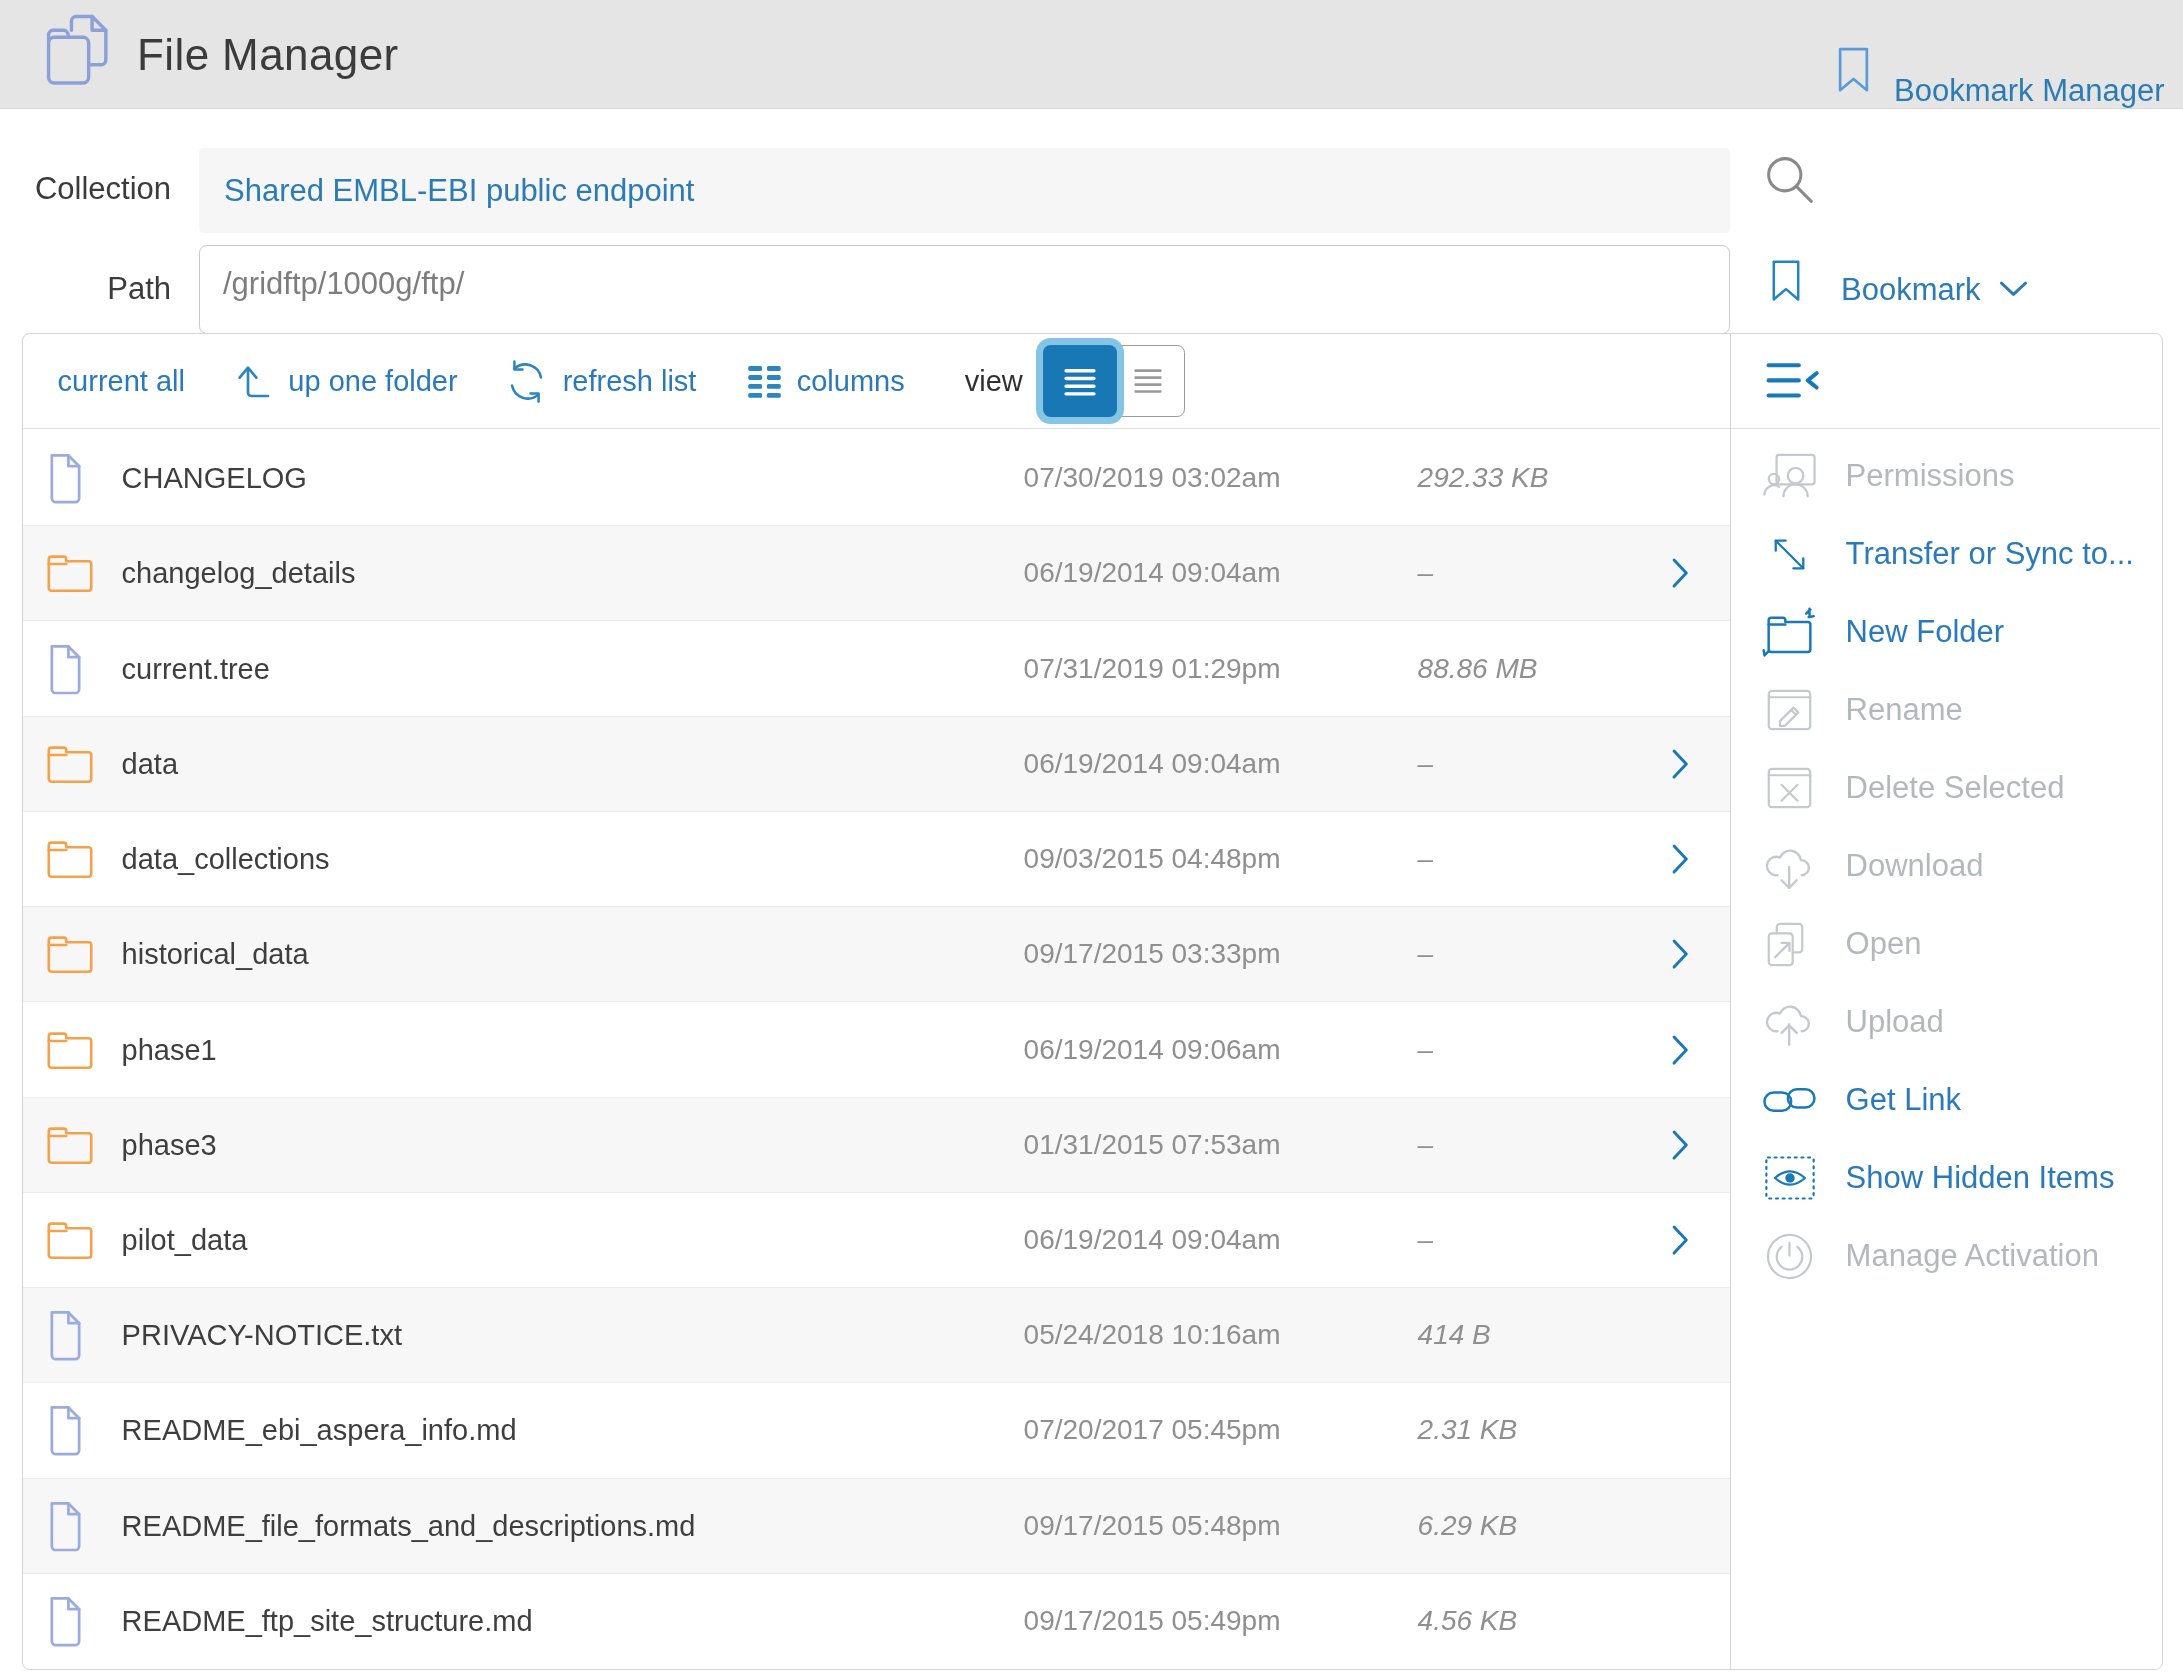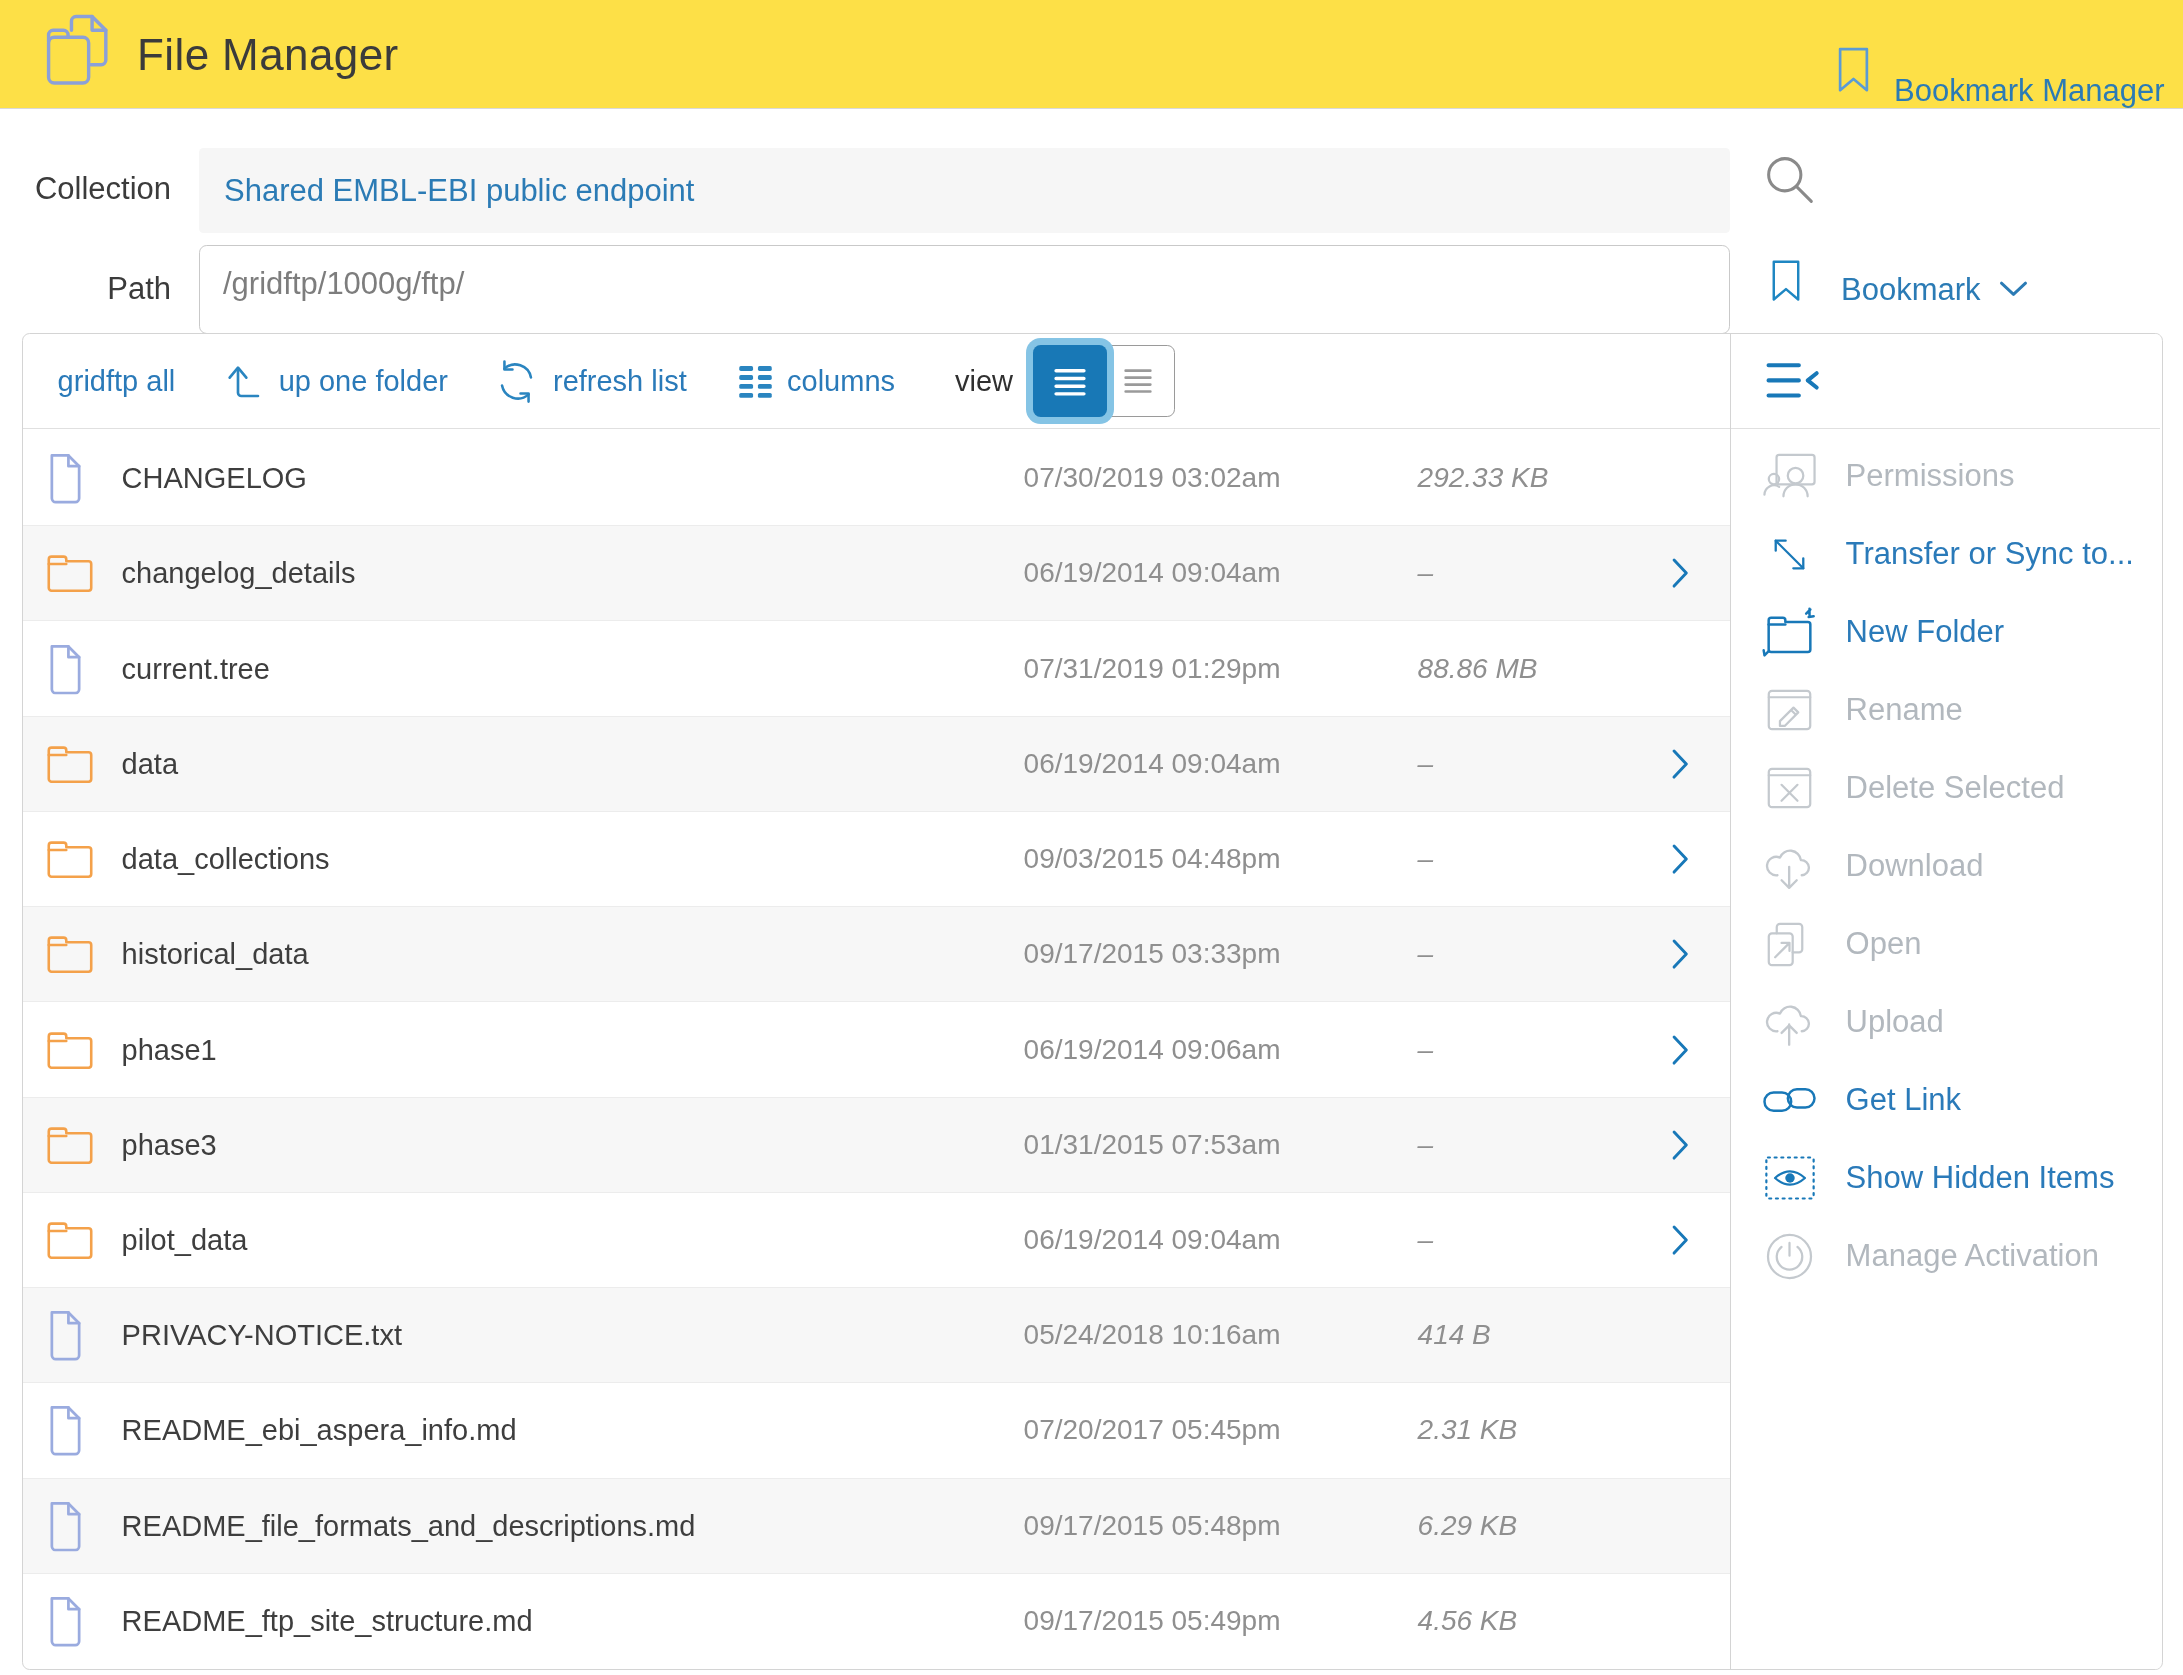--- a/index.html
+++ b/index.html
@@ -2,21 +2,21 @@
 <html style="font-size:12.3px"><head>
 <meta charset="utf-8">
 <style>
   html,body{margin:0;padding:0;background:#ffffff;}
   #app{position:relative;width:2183px;height:1676px;background:#ffffff;
        font-family:"Liberation Sans", sans-serif;color:#3b3b3b;overflow:hidden;}
   svg{display:block;}
   .stroke{fill:none;stroke:currentColor;stroke-linecap:round;stroke-linejoin:round;}
 
   
-  .header{position:absolute;left:0;top:0;width:100%;height:109px;background:#fde047;
+  .header{position:absolute;left:0;top:0;width:100%;height:109px;background:#e5e5e5;
           border-bottom:1.5px solid #d9d9d9;box-sizing:border-box;}
   .title-icon{position:absolute;left:44px;top:12.3px;width:71px;height:77px;color:#8ba0d8;}
   .page-title{position:absolute;left:137px;top:0;height:109px;display:flex;align-items:center;
               font-size:44px;color:#3b3b3b;letter-spacing:0.4px;}
   .panels-group{position:absolute;left:1377px;top:0;height:109px;display:flex;align-items:center;}
   .panels-label{font-size:31px;color:#2f2f2f;margin-right:28px;}
   .seg-toggle{display:flex;align-items:center;}
   .seg-btn{width:100px;height:74px;display:flex;align-items:center;justify-content:center;box-sizing:border-box;}
   .seg-btn.active{background:#1878b6;border-radius:9.2px;box-shadow:0 0 0 7.7px #85c4e5;position:relative;z-index:2;}
   .seg-btn.inactive{background:#ffffff;border:1.5px solid #8f8f8f;border-radius:0 9.2px 9.2px 0;margin-left:-7.7px;}
@@ -134,21 +134,21 @@
       <svg viewBox="0 0 36 26" class="stroke" stroke-width="3.4">
         <path d="M4 6 l14 13 14-13"></path>
       </svg>
     </span>
   </div>
 
   <div class="panel">
 
     <div class="toolbar">
       <span class="tb-link" style="margin-left:35px">
-        <span>gridftp all</span>
+        <span>current all</span>
       </span>
 
       <span class="tb-icon" style="margin-left:48px">
         <svg width="40" height="40" viewBox="0 0 48 48" class="stroke" stroke-width="3.2">
           <path d="M42 42 H22 a4 4 0 0 1-4-4 V10"></path>
           <path d="M8 20 L18 8 l10 12"></path>
         </svg>
       </span>
       <span class="tb-link" style="margin-left:15.4px">
         <span>up one folder</span>

